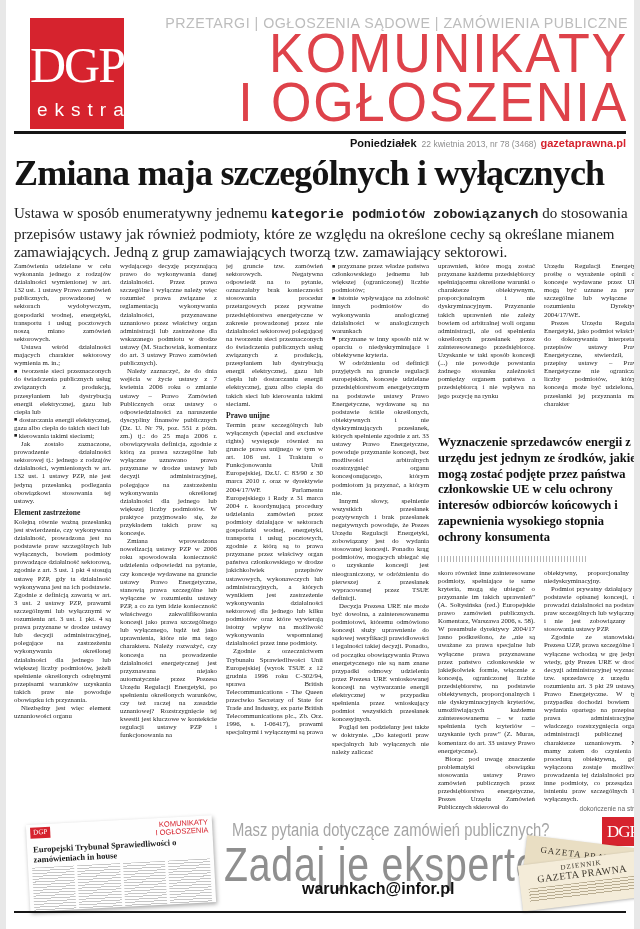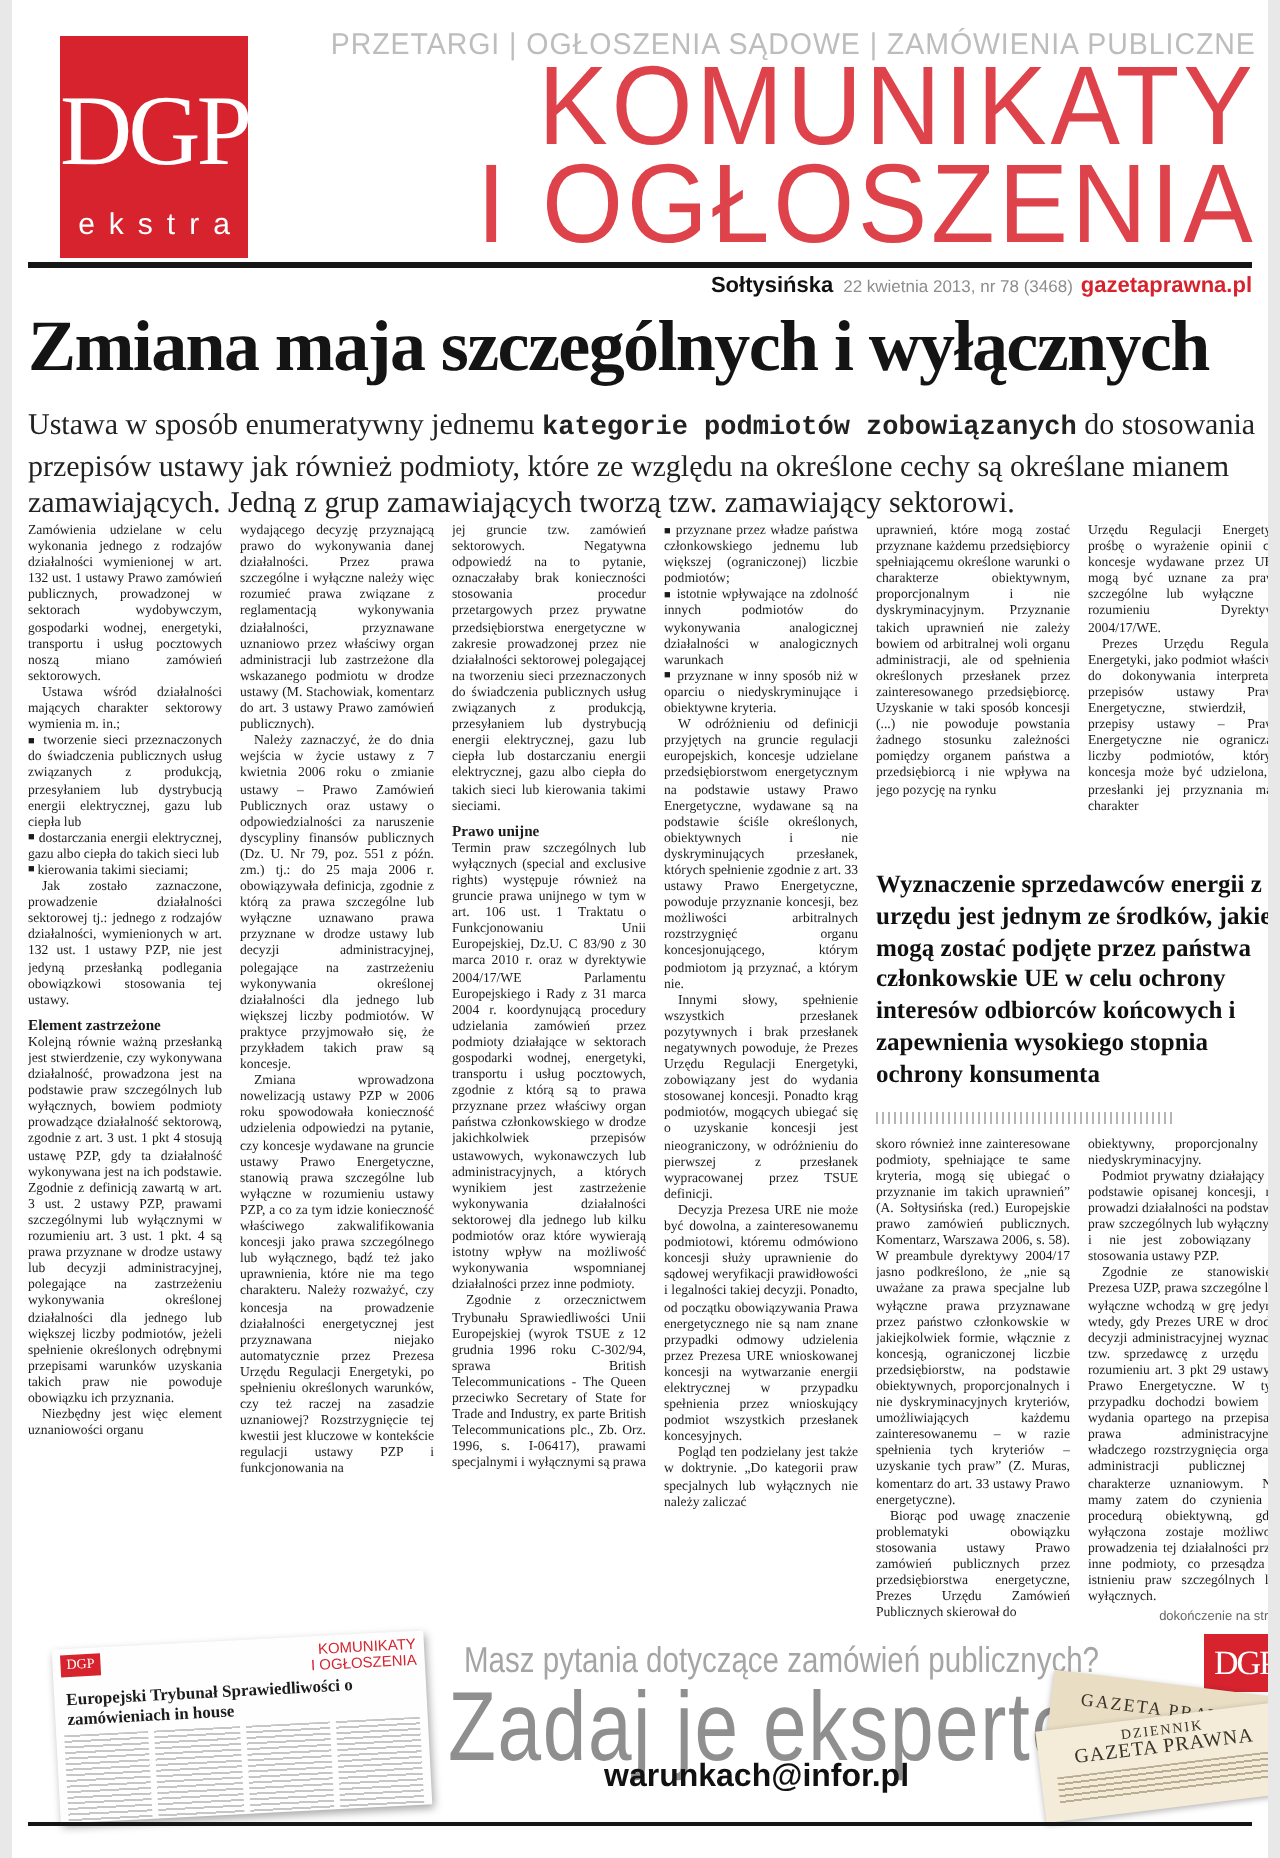--- a/index.html
+++ b/index.html
@@ -8,21 +8,21 @@
         font-family:"Liberation Serif",serif;color:#1c1c1c;}
 
   
   .kicker{position:absolute;top:14px;right:6px;font-family:"Liberation Sans",sans-serif;
           font-size:15px;font-weight:400;color:#bdbdbd;letter-spacing:.5px;
           transform:scaleX(.95);transform-origin:right;white-space:nowrap;}
   .logo{position:absolute;left:24px;top:18px;width:94px;height:111px;background:#d6232e;color:#fff;}
   .logo-dgp{font-family:"Liberation Serif",serif;font-size:50px;letter-spacing:-2px;
             text-align:center;margin-top:22px;line-height:50px;}
   .logo-ekstra{position:absolute;bottom:8px;left:0;right:0;text-align:center;
-            font-family:"Liberation Sans",sans-serif;font-size:15px;letter-spacing:7px;padding-left:7px;}
+            font-family:"Liberation Sans",sans-serif;font-size:19px;letter-spacing:7px;padding-left:7px;}
   .masthead{position:absolute;top:28px;right:6px;text-align:right;color:#de424a;
             font-family:"Liberation Sans",sans-serif;font-weight:300;}
   .masthead .m-line{font-size:56px;line-height:49px;letter-spacing:2px;
             transform:scaleX(.93);transform-origin:right;white-space:nowrap;}
   .top-rule{position:absolute;left:8px;right:8px;top:131px;height:3px;background:#161616;}
   .dateline{position:absolute;top:137px;right:8px;font-family:"Liberation Sans",sans-serif;
             font-size:8.5px;color:#8d8d8d;white-space:nowrap;}
   .dateline .day{font-size:11px;font-weight:700;color:#111;margin-right:5px;}
   .dateline .site{font-size:11px;font-weight:700;color:#d6232e;margin-left:4px;}
 
@@ -99,21 +99,21 @@
   <div class="logo">
     <div class="logo-dgp">DGP</div>
     <div class="logo-ekstra">ekstra</div>
   </div>
   <div class="masthead">
     <div class="m-line">KOMUNIKATY</div>
     <div class="m-line">I OGŁOSZENIA</div>
   </div>
   <div class="top-rule"></div>
   <div class="dateline">
-    <span class="day">Sołtysińska</span><span>22 kwietnia 2013, nr 78 (3468)</span><span class="site">gazetaprawna.pl</span>
+    <span class="day">Poniedziałek</span><span>22 kwietnia 2013, nr 78 (3468)</span><span class="site">gazetaprawna.pl</span>
   </div>
 
   <h1 class="headline" style="margin:0;">Zmiana maja szczególnych i wyłącznych</h1>
   <div class="lead"><span>Ustawa w sposób enumeratywny jednemu </span><b>kategorie podmiotów zobowiązanych</b><span> do stosowania przepisów ustawy jak również podmioty, które ze względu na określone cechy są określane mianem zamawiających. Jedną z grup zamawiających tworzą tzw. zamawiający sektorowi.</span></div>
 
   <div class="body">
 
     <div class="col">
       <p class="pp first">Zamówienia udzielane w celu wykonania jednego z rodzajów działalności wymienionej w art. 132 ust. 1 ustawy Prawo zamówień publicznych, prowadzonej w sektorach wydobywczym, gospodarki wodnej, energetyki, transportu i usług pocztowych noszą miano zamówień sektorowych.</p>
       <p class="pp">Ustawa wśród działalności mających charakter sektorowy wymienia m. in.;</p>

